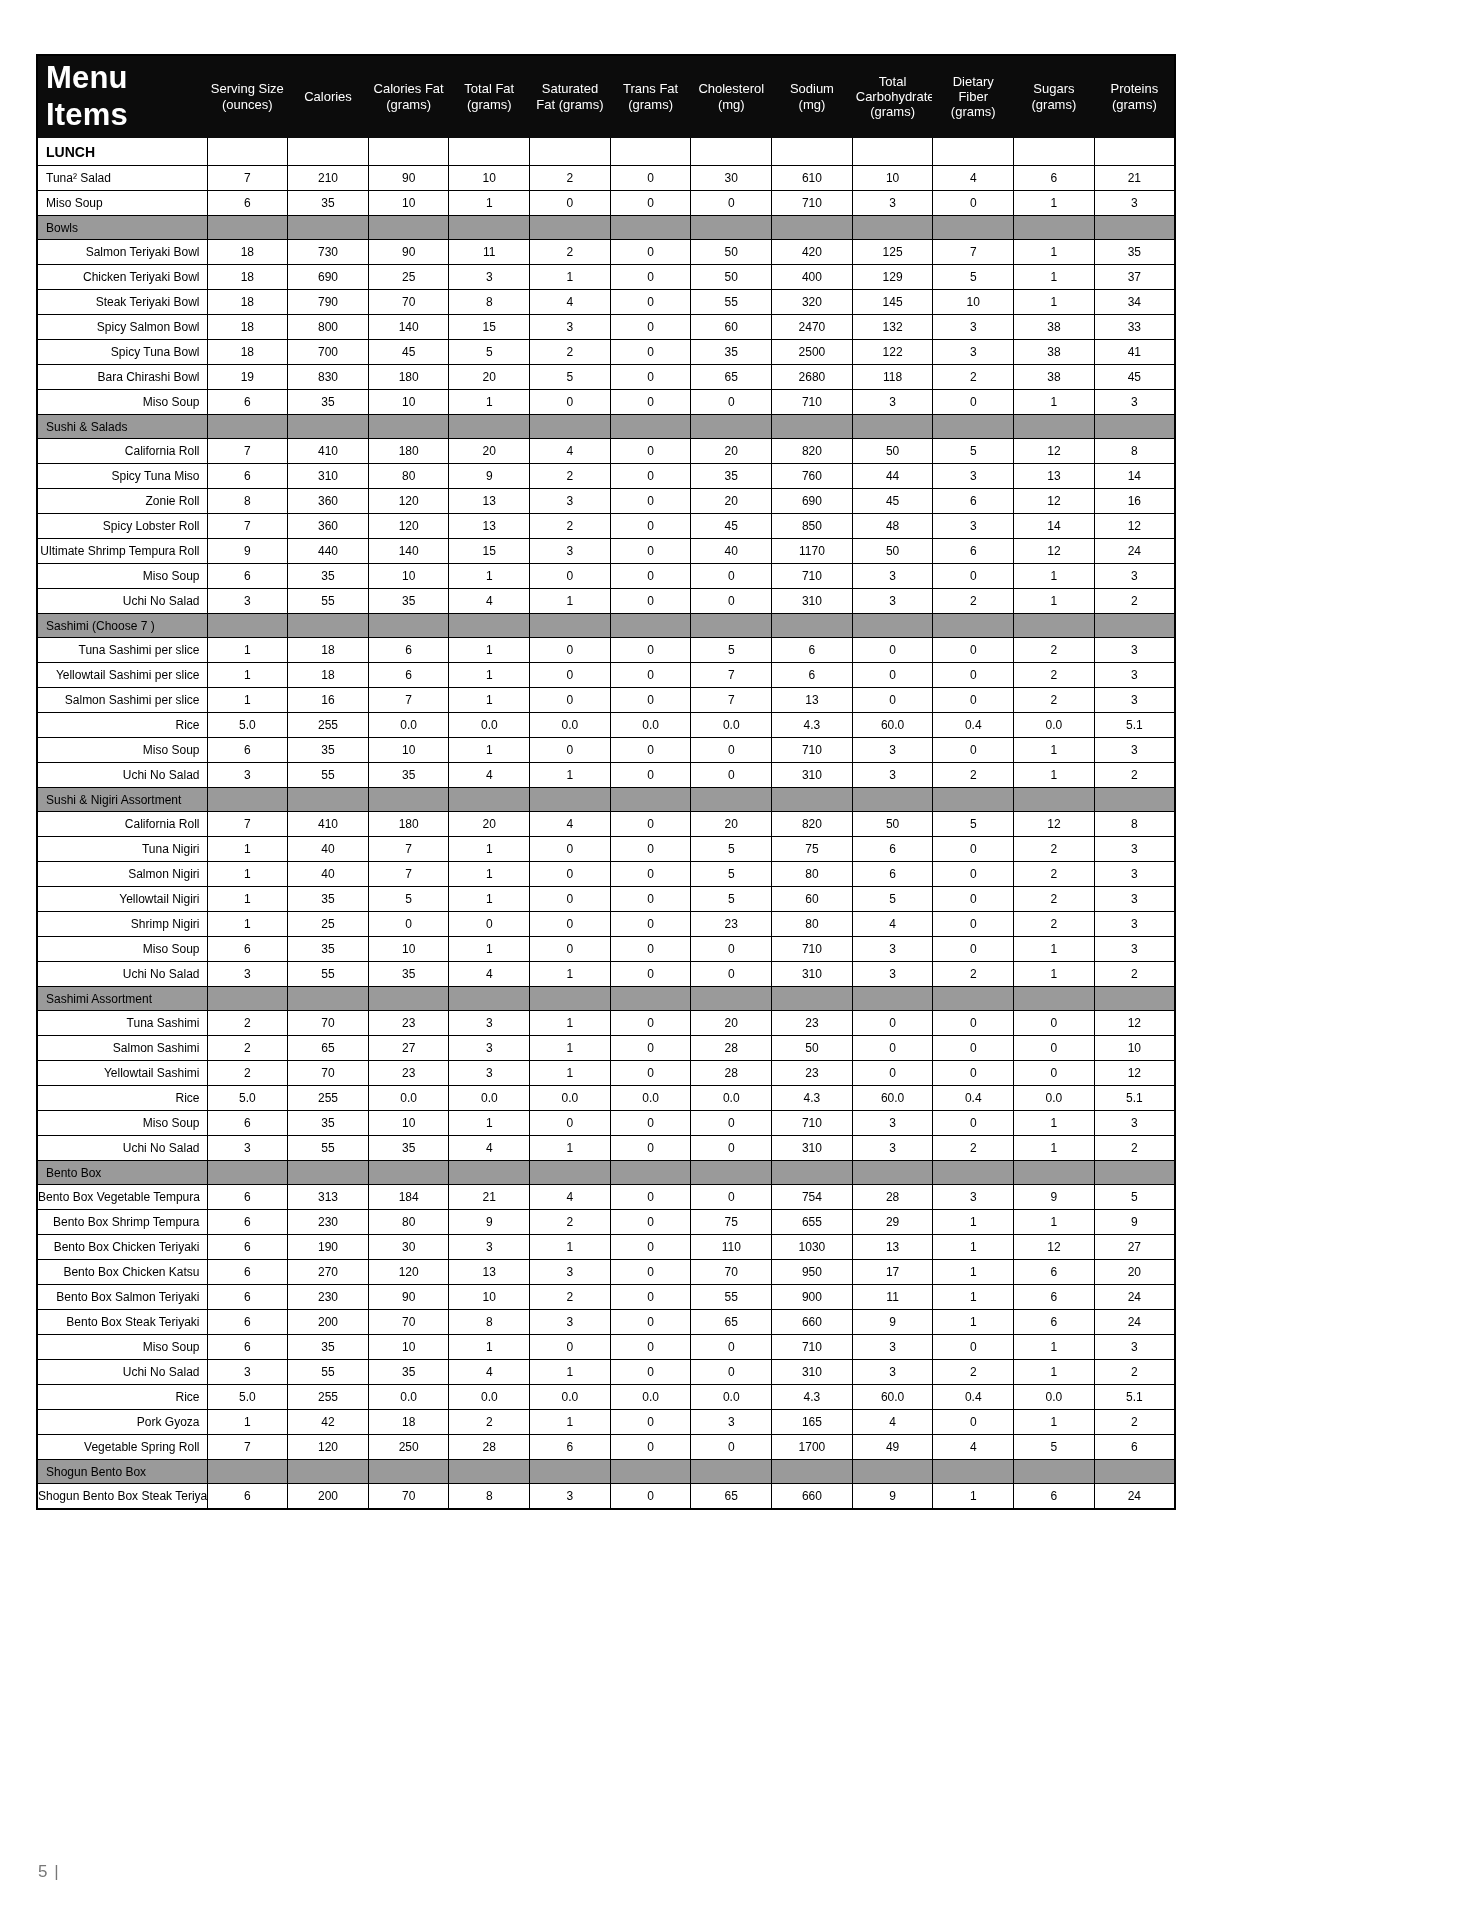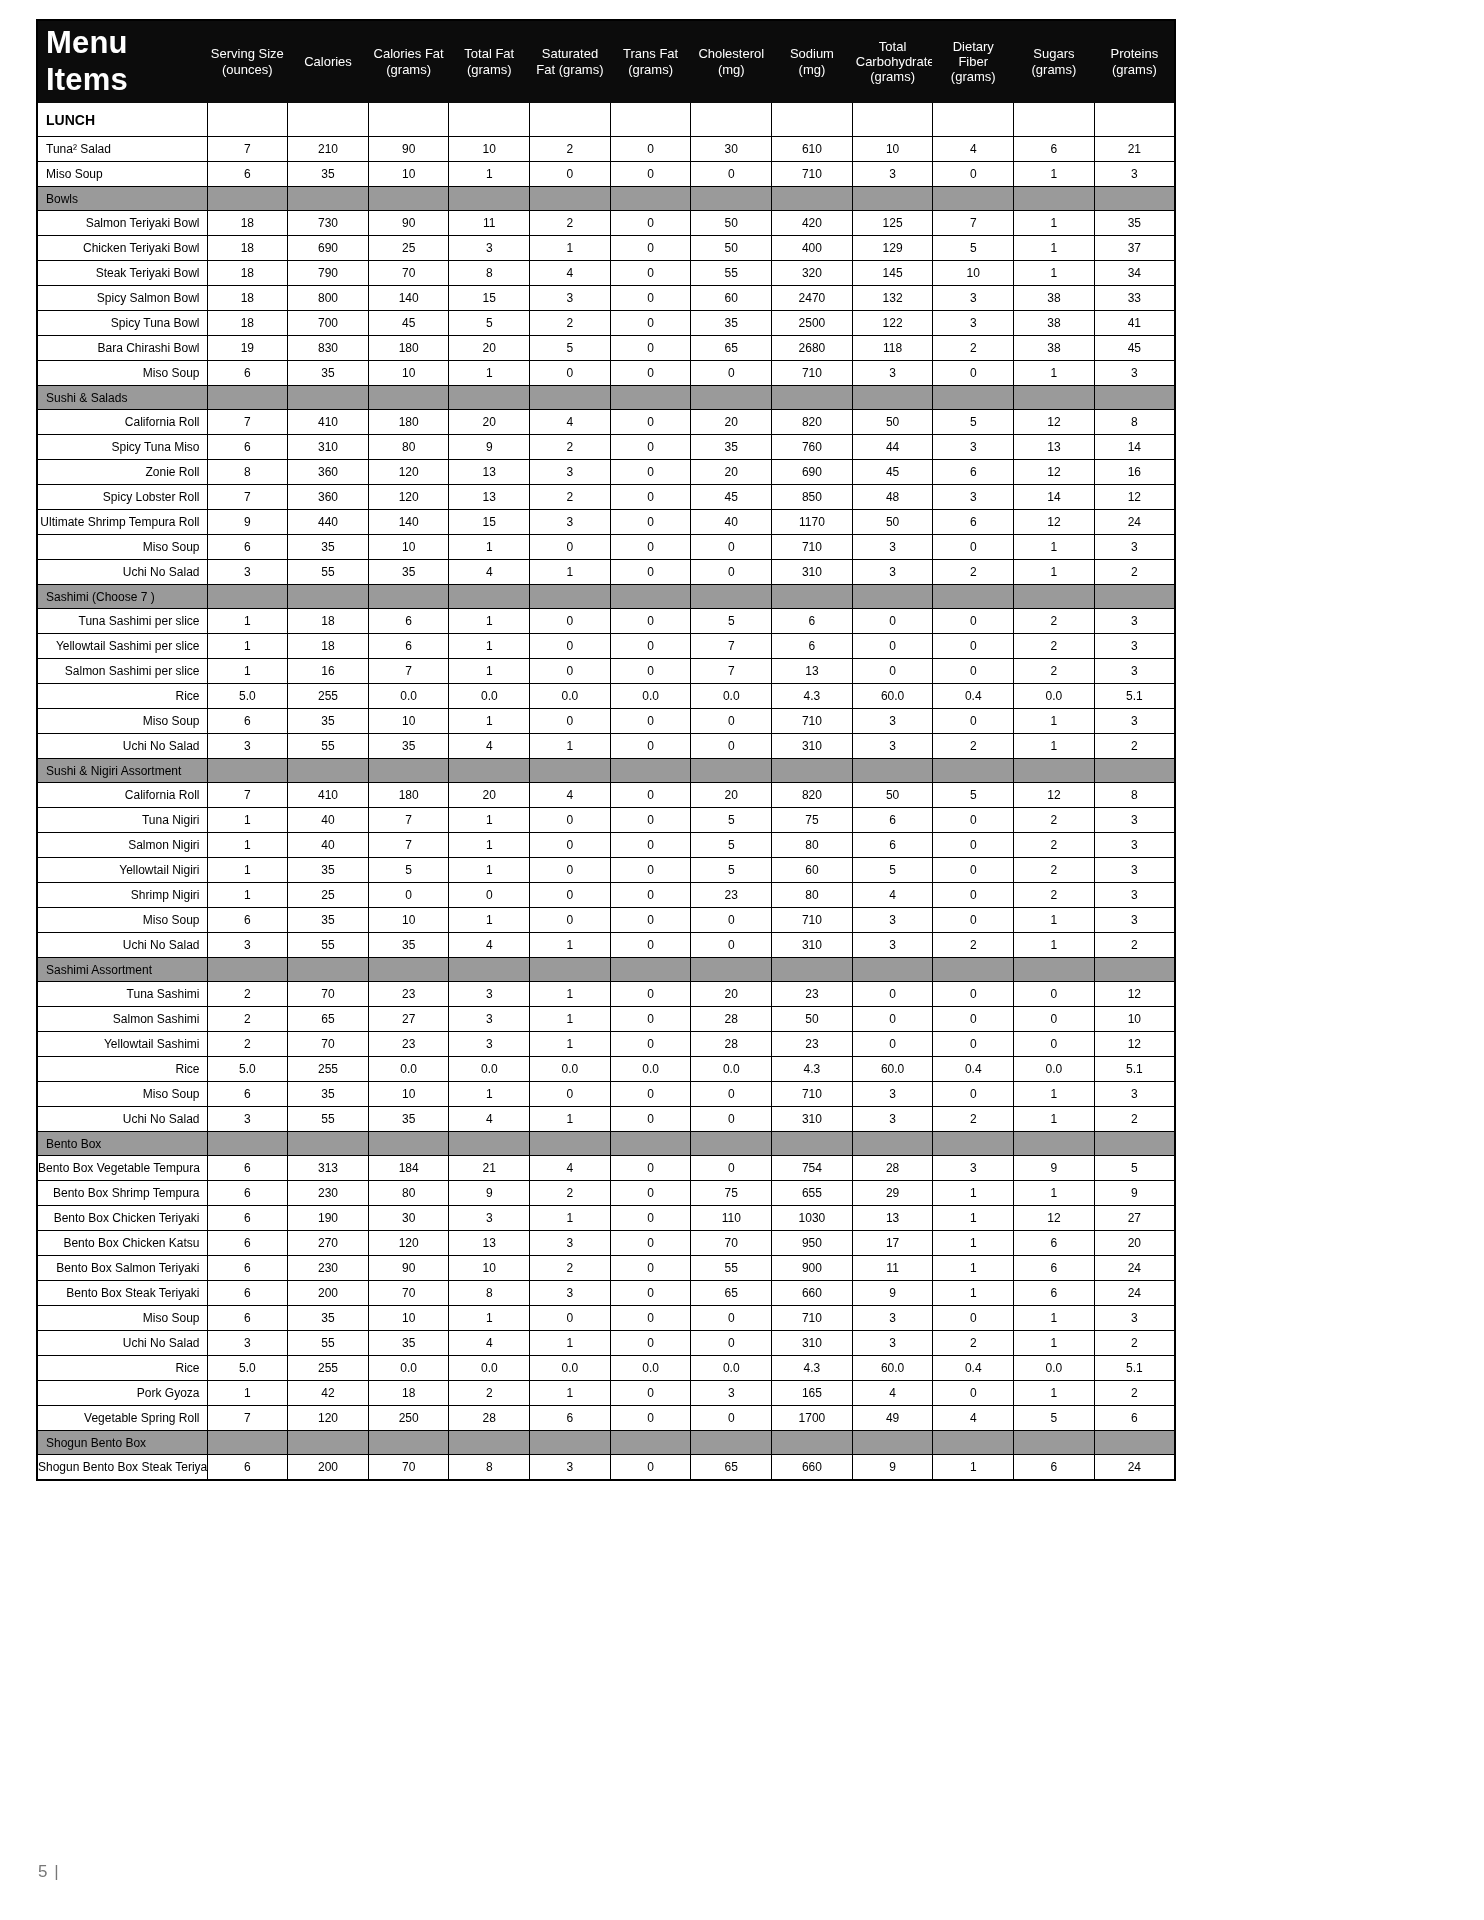--- a/index.html
+++ b/index.html
@@ -7,21 +7,21 @@
   body {
     width:1484px; height:1920px;
     position:relative;
     font-family:"Liberation Sans", sans-serif;
     color:#000;
     overflow:hidden;
   }
   .page { position:absolute; inset:0; }
 
   table.nutrition {
-    position:absolute; left:36px; top:19px;
+    position:absolute; left:36px; top:54px;
     width:1140px;
     border-collapse:collapse;
     table-layout:fixed;
     border:2px solid #000;
   }
   th, td {
     border:1px solid #000;
     overflow:hidden;
   }
   thead th {
@@ -37,21 +37,21 @@
     border-color:#0c0c0c;
   }
   thead th.title {
     text-align:left;
     font-size:31px;
     font-weight:bold;
     padding-left:8px;
     letter-spacing:0.2px;
   }
   tr.group-plain td {
-    height:34px;
+    height:28px;
     font-weight:bold;
     font-size:14px;
     background:#fff;
   }
   tr.group-plain td.name { padding-left:8px; }
   tr.group-gray td {
     background:#9a9a9a;
     height:24px;
     font-size:12px;
     color:#000;

